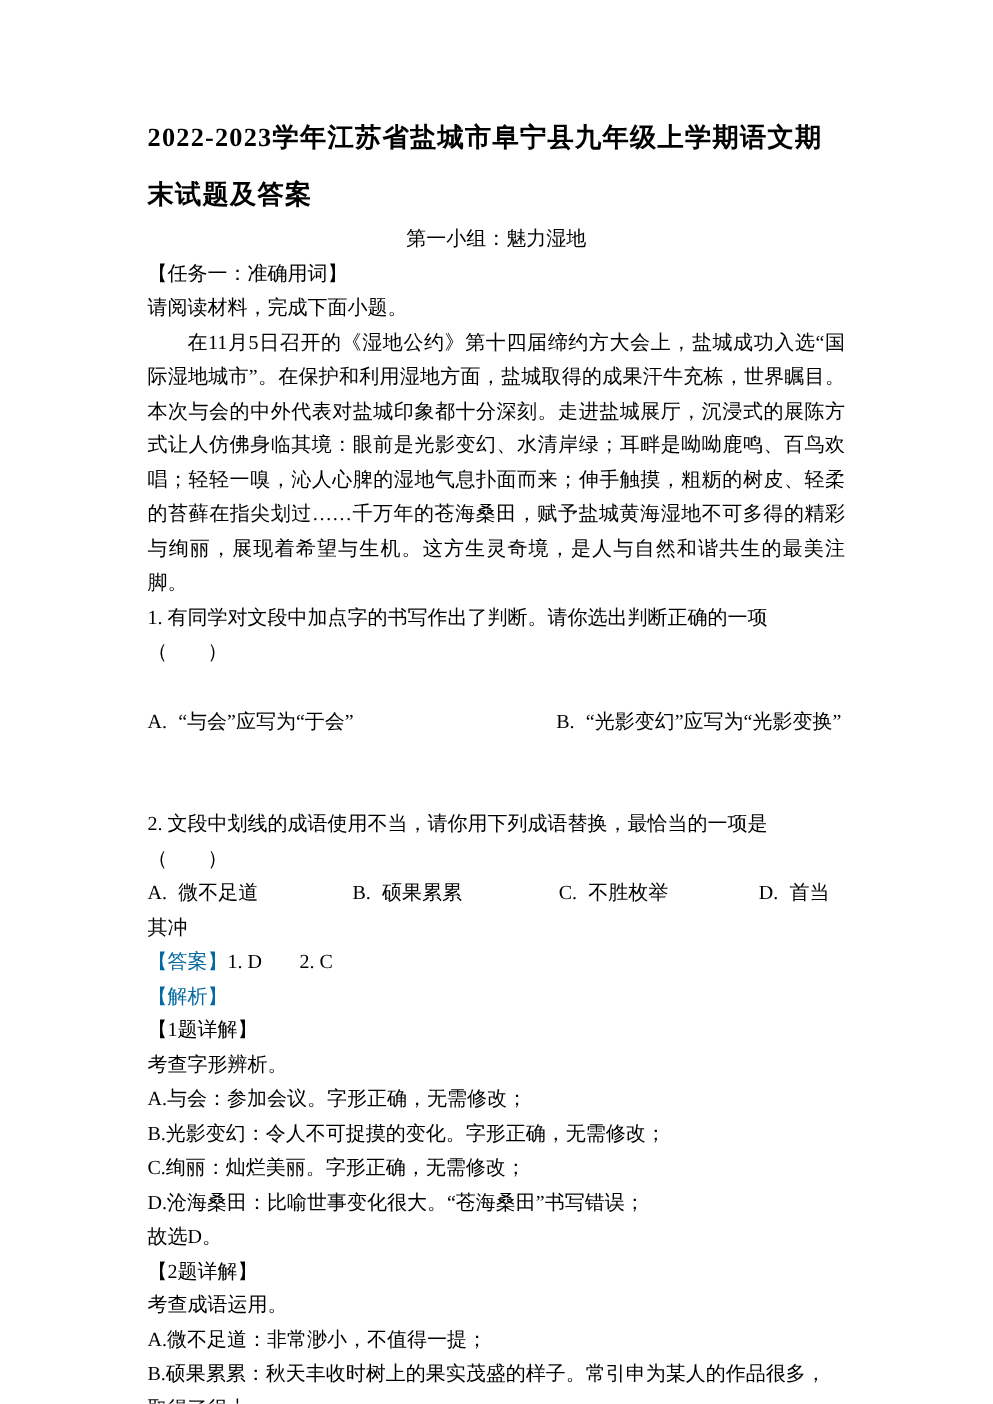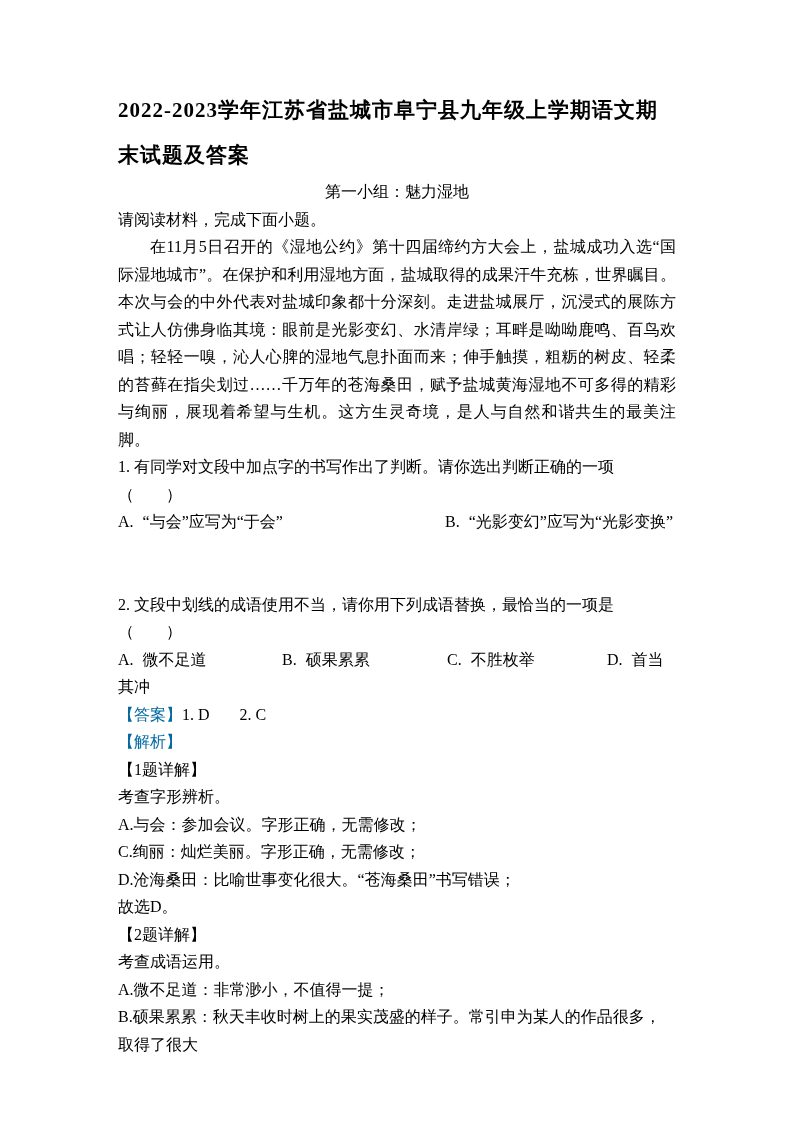--- a/index.html
+++ b/index.html
@@ -35,40 +35,41 @@
   .passage {
     margin: 0;
     font-size: 16px;
     line-height: 27.5px;
     text-align: justify;
     text-indent: 32px;
   }
   .u {
     text-underline-offset: 3px;
   }
-  .opt-row { display: flex; }
+  .opt-row { display: flex; margin-top: 28px; }
   .opt-cell-left { width: 327px; flex: 0 0 327px; }
   .opt-label { margin-right: 9px; }
   .cell { display: inline-block; vertical-align: baseline; }
   .cell-a { width: 164px; }
   .cell-b { width: 165px; }
   .cell-c { width: 160px; }
   .blue { color: #0369a1; }
   .ans-item { margin-right: 30px; }
 </style>
 </head>
 <body>
 
 <div class="page">
   <div class="content">
 
     <div class="doc-title">2022-2023学年江苏省盐城市阜宁县九年级上学期语文期末试题及答案</div>
 
     <div class="line centered">第一小组：魅力湿地</div>
 
+    <div class="line">【任务一：准确用词】</div>
 
     <div class="line">请阅读材料，完成下面小题。</div>
 
     <p class="passage"><span>在11月5日召开的《湿地公约》第十四届缔约方大会上，盐城成功入选“国际湿地城市”。在保护和利用湿地方面，盐城取得的成果</span><span class="u">汗牛充栋</span><span>，世界瞩目。本次与会的中外代表对盐城印象都十分深刻。走进盐城展厅，沉浸式的展陈方式让人仿佛身临其境：眼前是光影变幻、水清岸绿；耳畔是呦呦鹿鸣、百鸟欢唱；轻轻一嗅，沁人心脾的湿地气息扑面而来；伸手触摸，粗粝的树皮、轻柔的苔藓在指尖划过……千万年的苍海桑田，赋予盐城黄海湿地不可多得的精彩与绚丽，展现着希望与生机。这方生灵奇境，是人与自然和谐共生的最美注脚。</span></p>
 
     <div class="line">1. 有同学对文段中加点字的书写作出了判断。请你选出判断正确的一项（　　）</div>
 
     <div class="line opt-row">
       <div class="opt-cell-left"><span class="opt-label">A.</span><span>“与会”应写为“于会”</span></div>
       <div><span class="opt-label">B.</span><span>“光影变幻”应写为“光影变换”</span></div>
@@ -83,20 +84,21 @@
 
     <div class="line"><span class="cell cell-a"><span class="opt-label">A.</span><span>微不足道</span></span><span class="cell cell-b"><span class="opt-label">B.</span><span>硕果累累</span></span><span class="cell cell-c"><span class="opt-label">C.</span><span>不胜枚举</span></span><span><span class="opt-label">D.</span><span>首当其冲</span></span></div>
 
     <div class="line"><span class="blue">【答案】</span><span class="ans-item">1. D</span><span>2. C</span></div>
 
     <div class="line blue">【解析】</div>
 
     <div class="line">【1题详解】</div>
     <div class="line">考查字形辨析。</div>
     <div class="line">A.与会：参加会议。字形正确，无需修改；</div>
+    <div class="line">B.光影变幻：令人不可捉摸的变化。字形正确，无需修改；</div>
     <div class="line">C.绚丽：灿烂美丽。字形正确，无需修改；</div>
     <div class="line">D.沧海桑田：比喻世事变化很大。“苍海桑田”书写错误；</div>
     <div class="line">故选D。</div>
 
     <div class="line">【2题详解】</div>
     <div class="line">考查成语运用。</div>
     <div class="line">A.微不足道：非常渺小，不值得一提；</div>
     <div class="line">B.硕果累累：秋天丰收时树上的果实茂盛的样子。常引申为某人的作品很多，取得了很大</div>
 
   </div>

